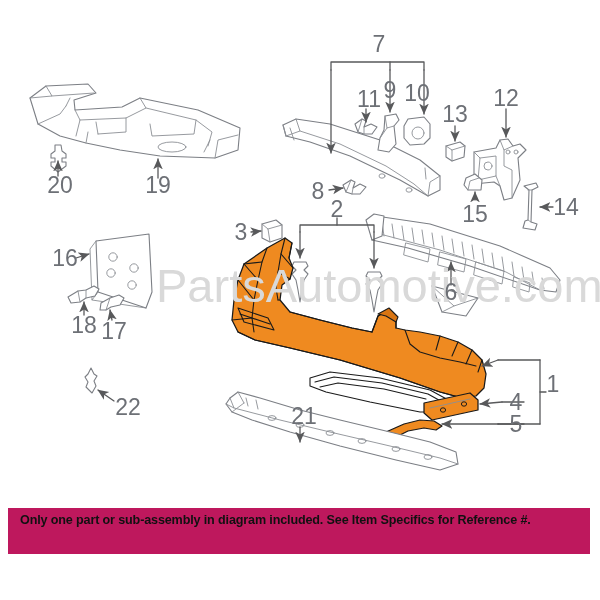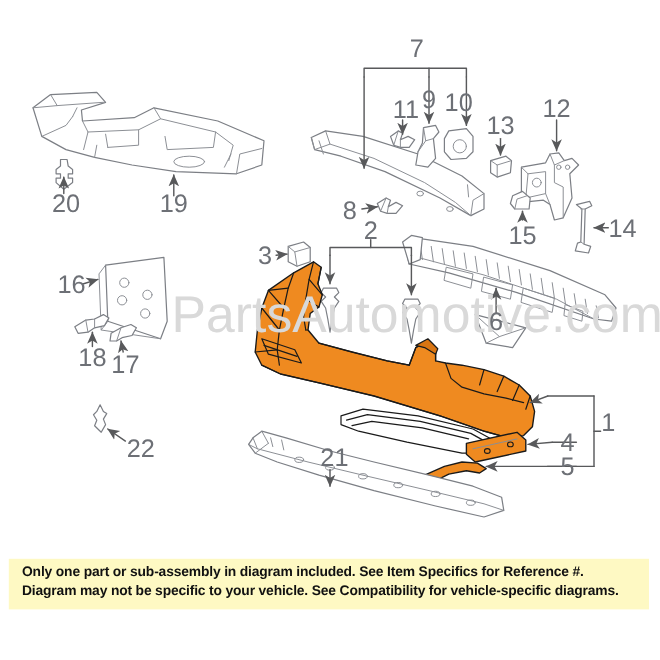--- a/index.html
+++ b/index.html
@@ -42,21 +42,21 @@
     font-size: 47px;
     fill: #d9d9d9;
     letter-spacing: 0px;
   }
   #notice-banner {
     position: absolute;
     left: 8px;
     top: 508px;
     width: 582px;
     height: 46px;
-    background: #fef9c3;
+    background: #be185d;
     box-sizing: border-box;
     padding: 4px 10px 12px 12px;
     display: flex;
     flex-direction: column;
     justify-content: flex-start;
   }
   #notice-banner .nline {
     font-family: "Liberation Sans", sans-serif;
     font-size: 12.6px;
     font-weight: bold;
@@ -397,14 +397,13 @@
     <text class="callout-num" x="60" y="193" text-anchor="middle">20</text>
     <text class="callout-num" x="304" y="424" text-anchor="middle">21</text>
     <text class="callout-num" x="128" y="415" text-anchor="middle">22</text>
   </g>
 
 </svg>
 </div>
 
 <div id="notice-banner">
   <div class="nline">Only one part or sub-assembly in diagram included. See Item Specifics for Reference #.</div>
-  <div class="nline">Diagram may not be specific to your vehicle. See Compatibility for vehicle-specific diagrams.</div>
 </div>
 
 </body></html>

